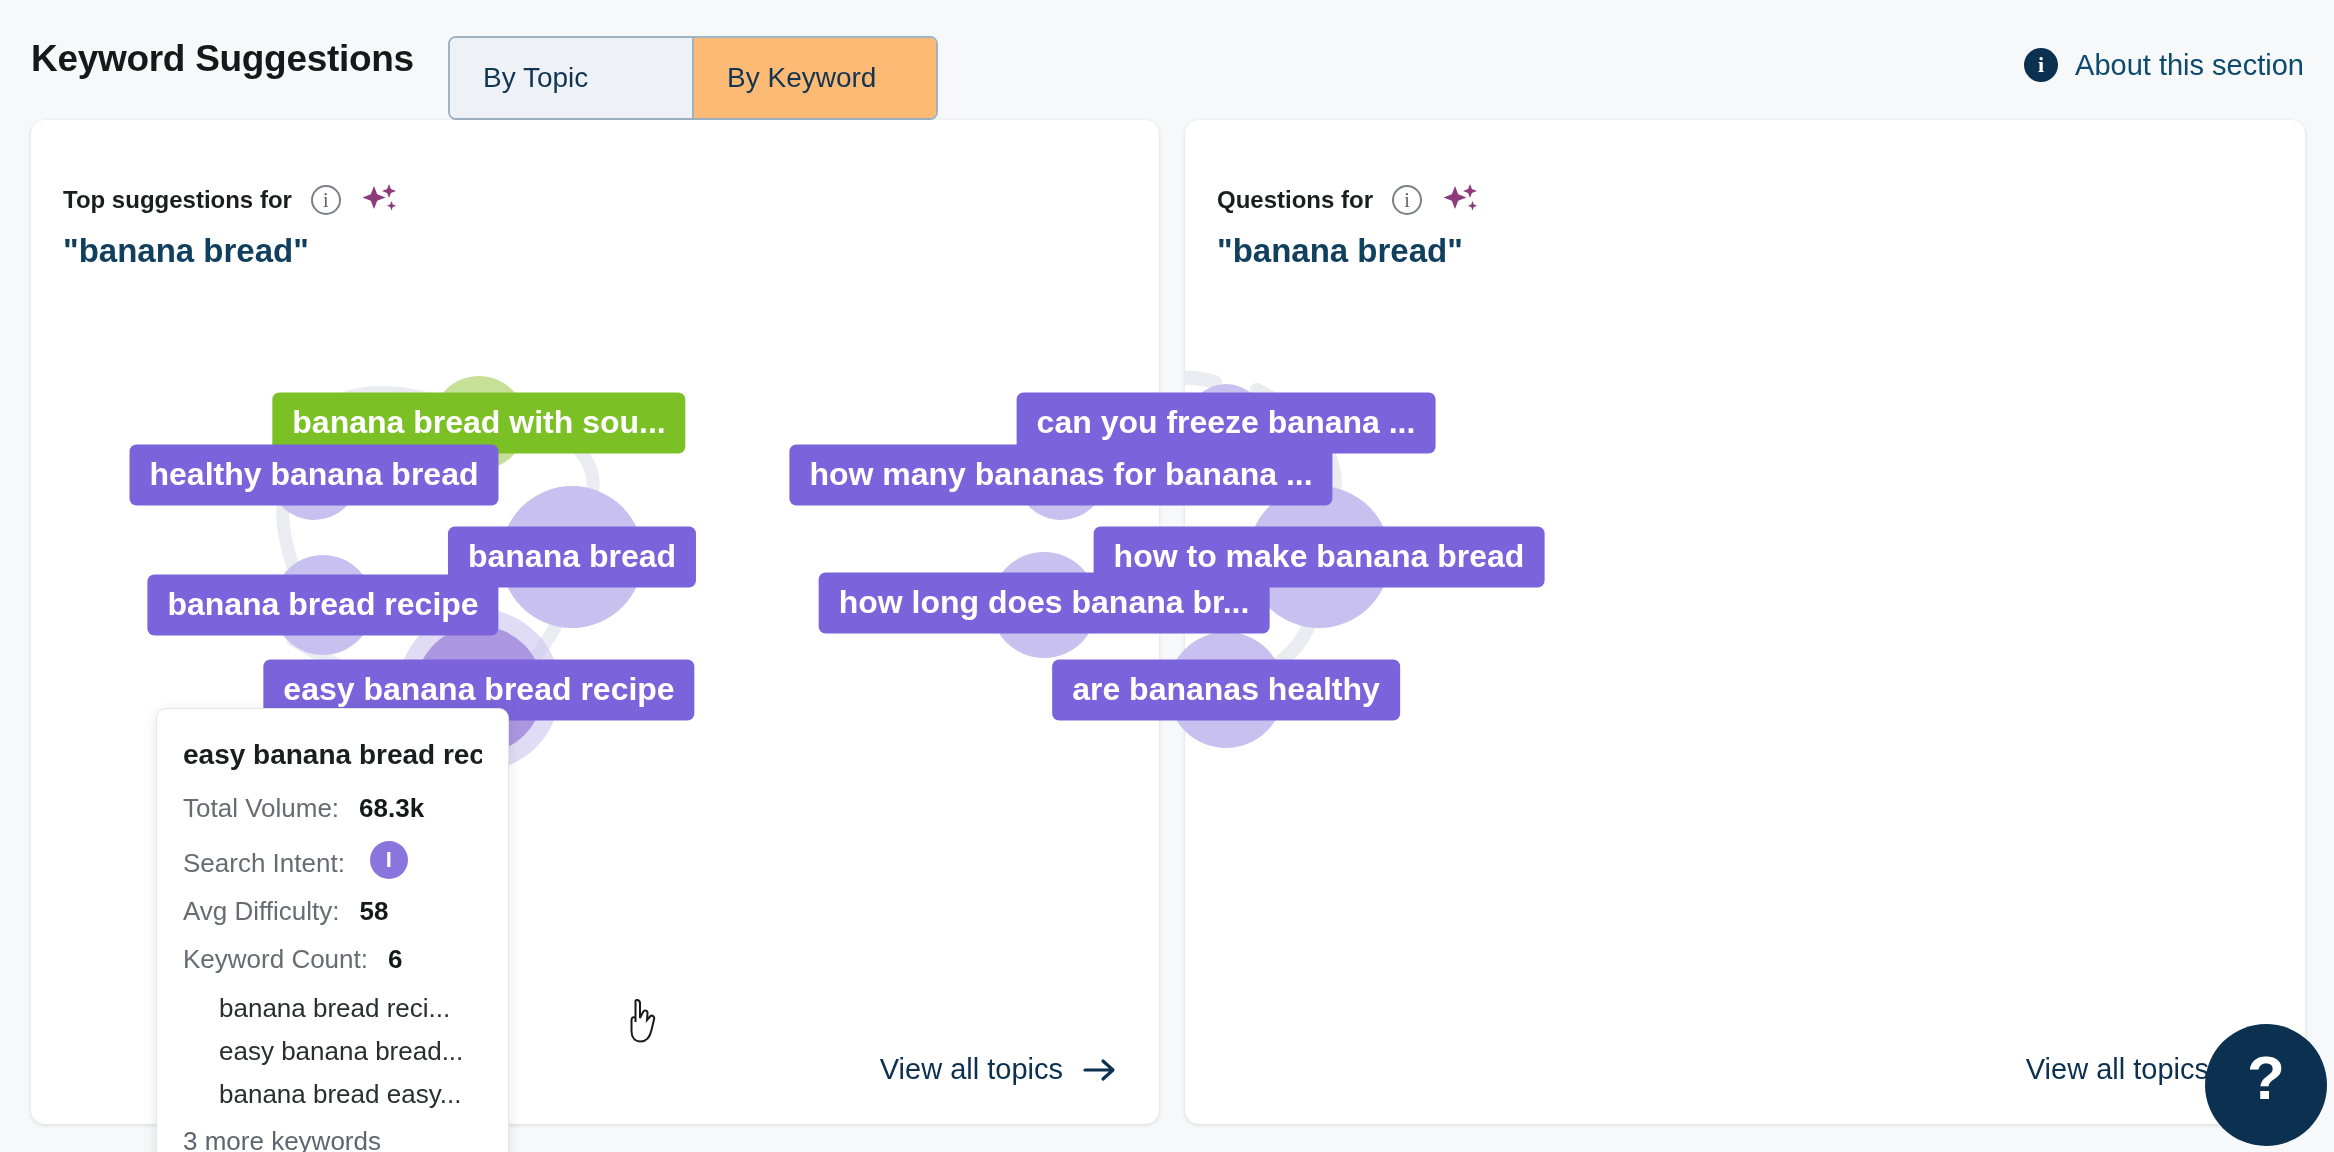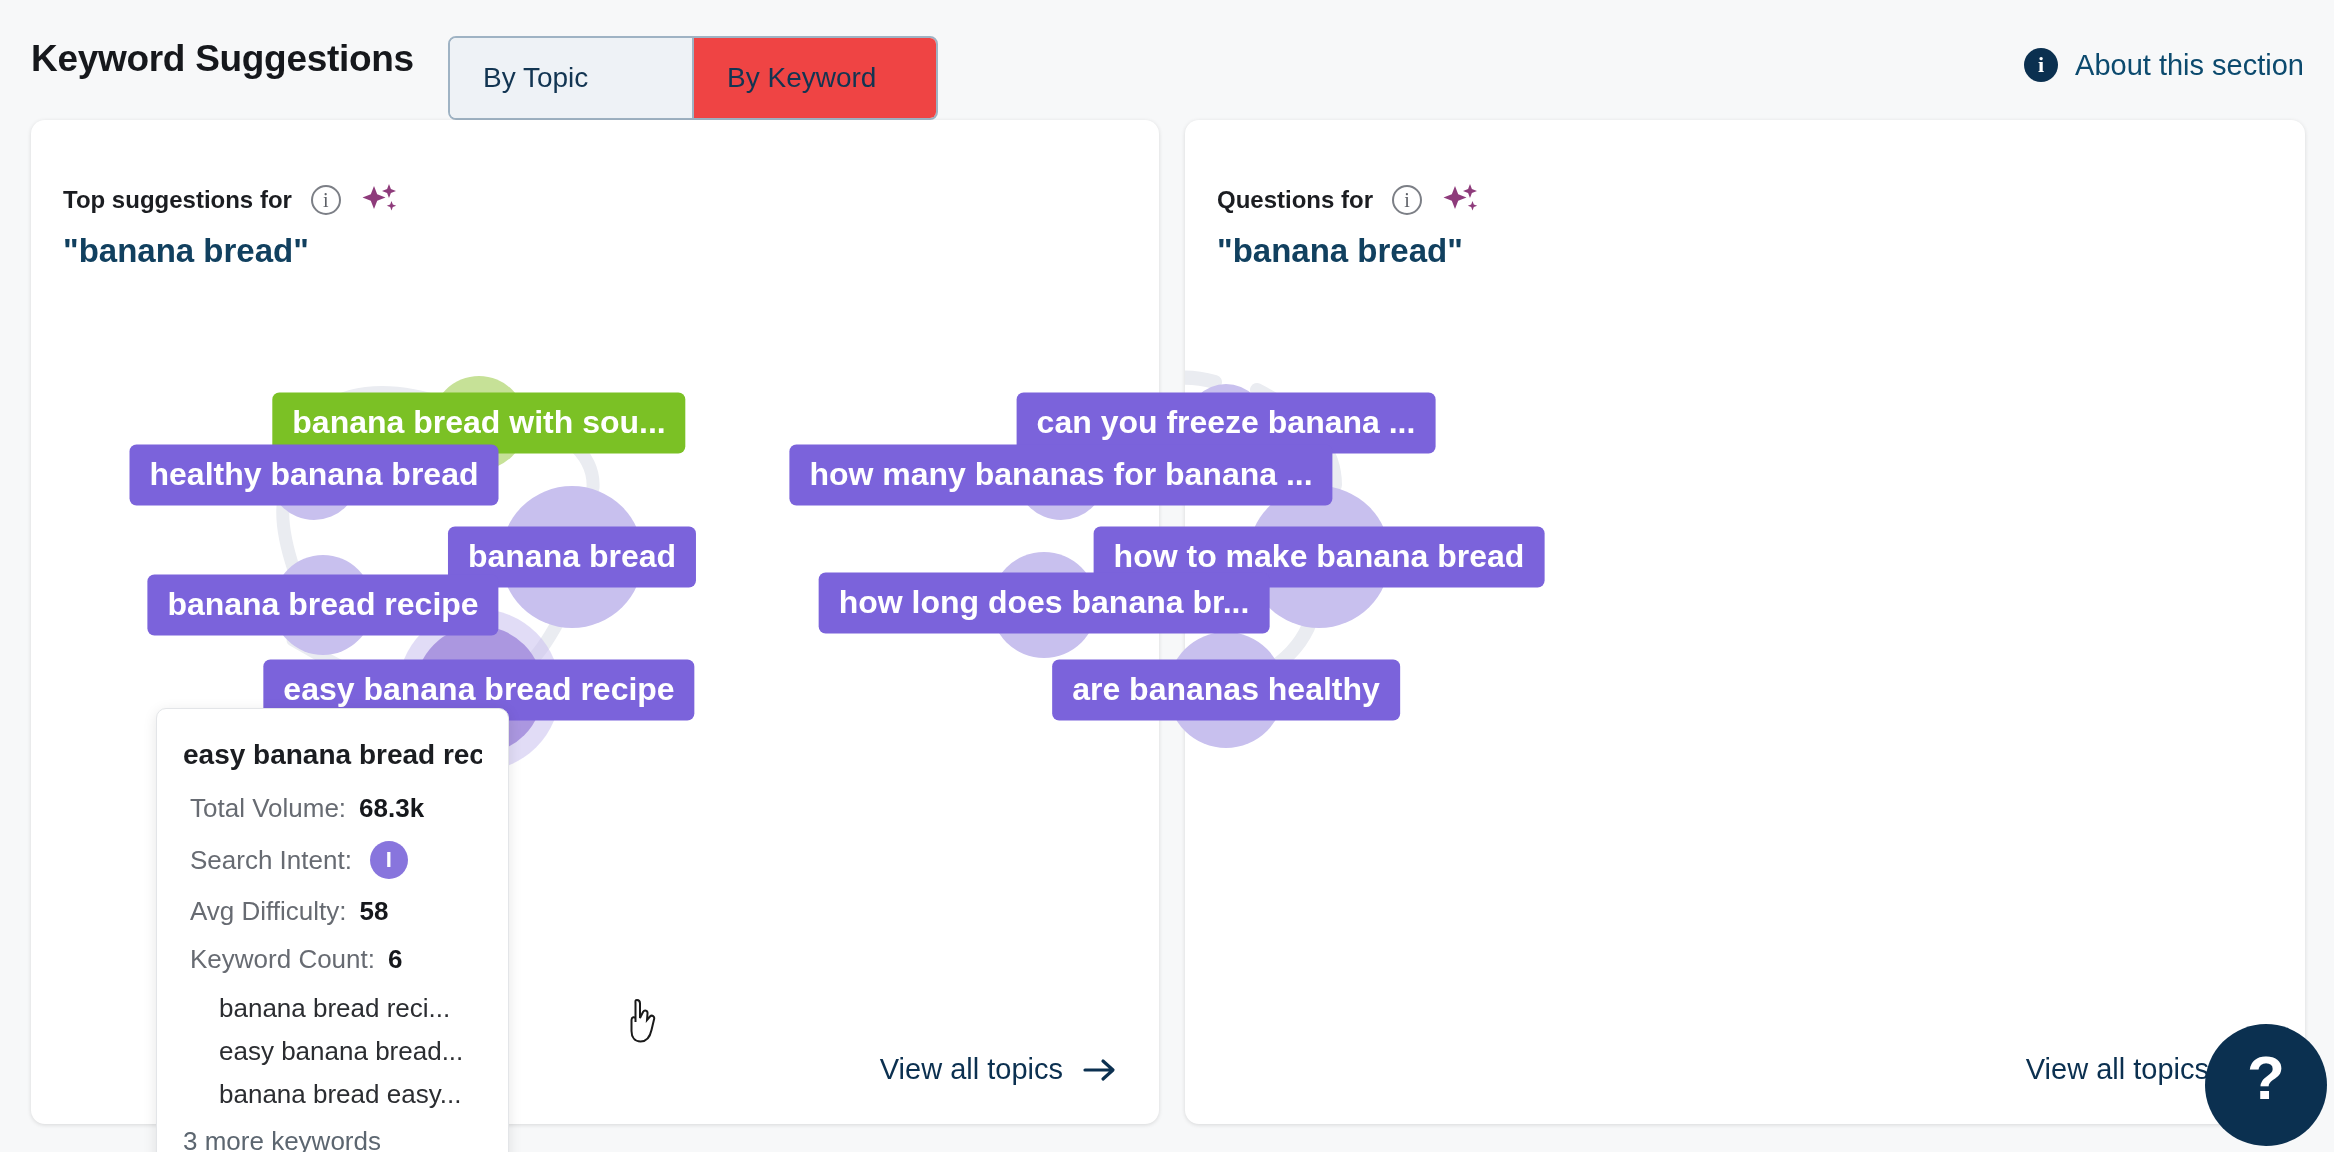--- a/index.html
+++ b/index.html
@@ -21,21 +21,21 @@
     letter-spacing: -0.3px;
   }
   .seg-toggle {
     position: absolute; left: 448px; top: 36px;
     width: 490px; height: 84px;
     border: 2px solid #9fb3c4; border-radius: 8px;
     display: flex; overflow: hidden; background: #ffffff;
   }
   .seg-btn {
     flex: 1; display: flex; align-items: center; padding-left: 33px;
-    font-size: 28px; color: #123552; background: #ef4444;
+    font-size: 28px; color: #123552; background: #fdba74;
     cursor: pointer; border: none; font-family: inherit;
   }
   .seg-btn.active { background: #eef2f6; border-right: 2px solid #9fb3c4; }
   .about-link {
     position: absolute; right: 30px; top: 48px;
     display: flex; align-items: center; gap: 17px; cursor: pointer;
   }
   .info-solid {
     width: 34px; height: 34px; border-radius: 50%;
     background: #0b3050; color: #fff; font-size: 22px; font-weight: 700;
@@ -104,21 +104,21 @@
     background: #ffffff; border: 1.5px solid #e3e5e8; border-radius: 10px;
     box-shadow: 0 3px 14px rgba(0,0,0,0.10);
     padding: 30px 26px 26px; z-index: 40;
   }
   .tt-title {
     font-size: 28px; font-weight: 700; color: #1b1d21;
     margin-bottom: 22px; white-space: nowrap; overflow: hidden;
   }
   .tt-row {
     font-size: 26px; color: #676b72; margin-bottom: 17px;
-    display: flex; align-items: center; gap: 13px; margin-left: 7px;
+    display: flex; align-items: flex-end; gap: 20px;
   }
   .tt-row b { color: #16181c; font-weight: 700; }
   .intent-badge {
     width: 38px; height: 38px; border-radius: 50%;
     background: #8875dd; color: #fff;
     font-size: 22px; font-weight: 700;
     display: flex; align-items: center; justify-content: center;
     margin-left: 5px;
   }
   .tt-list { margin: 18px 0 0 36px; }

